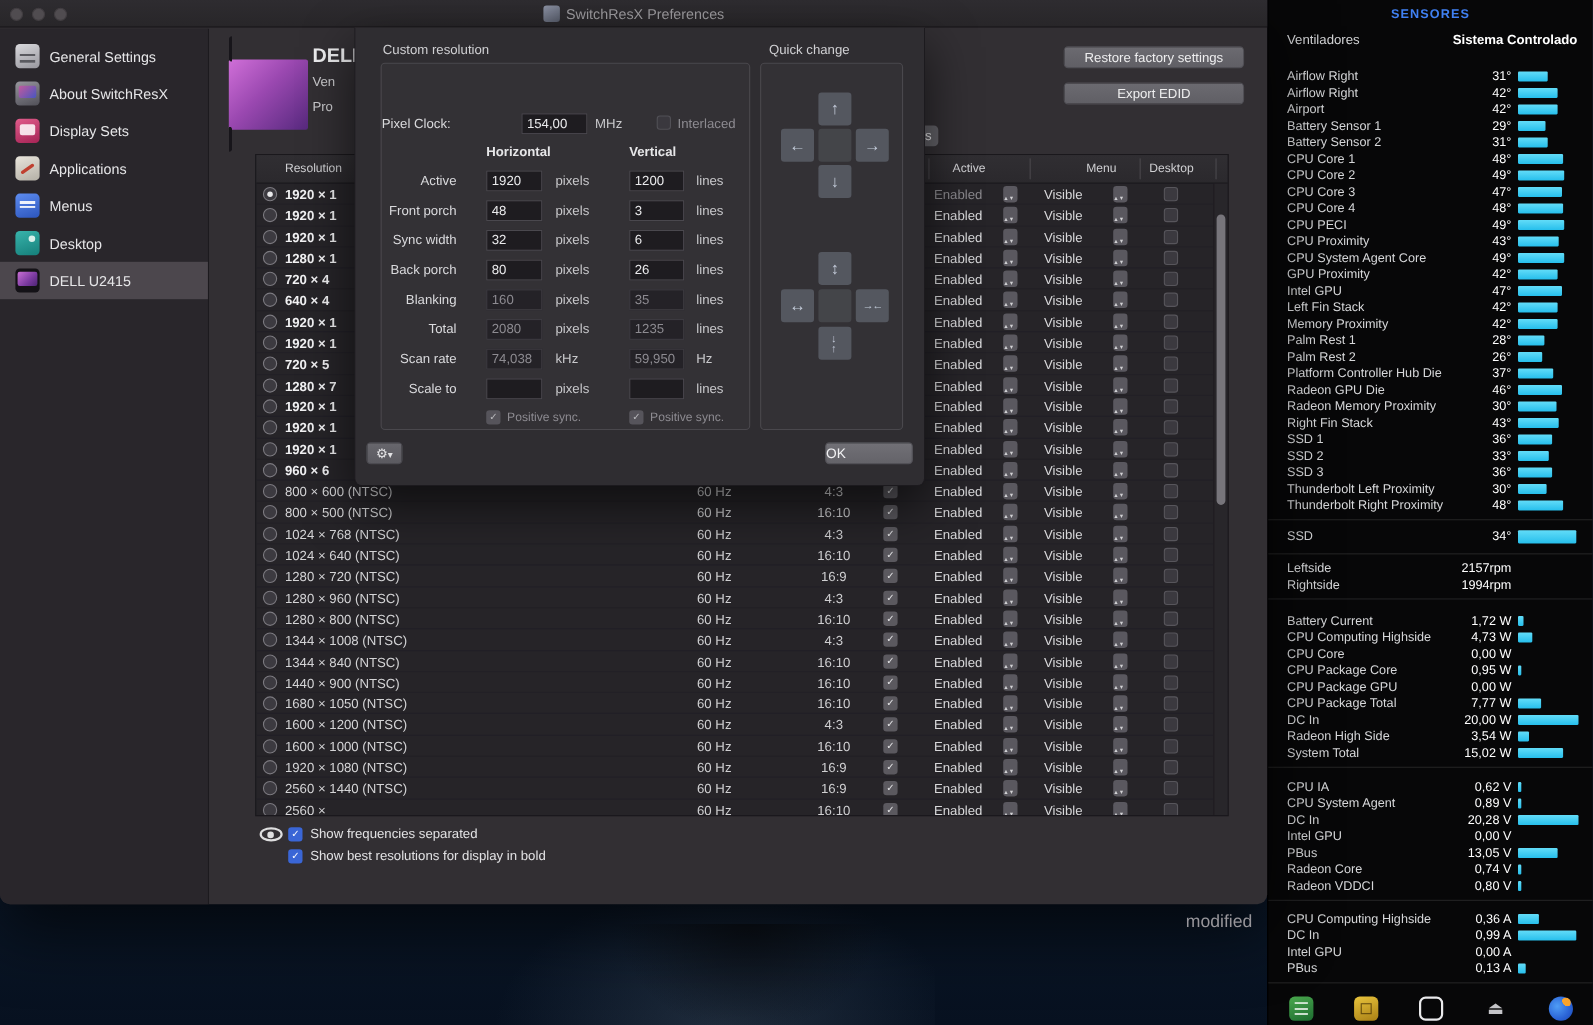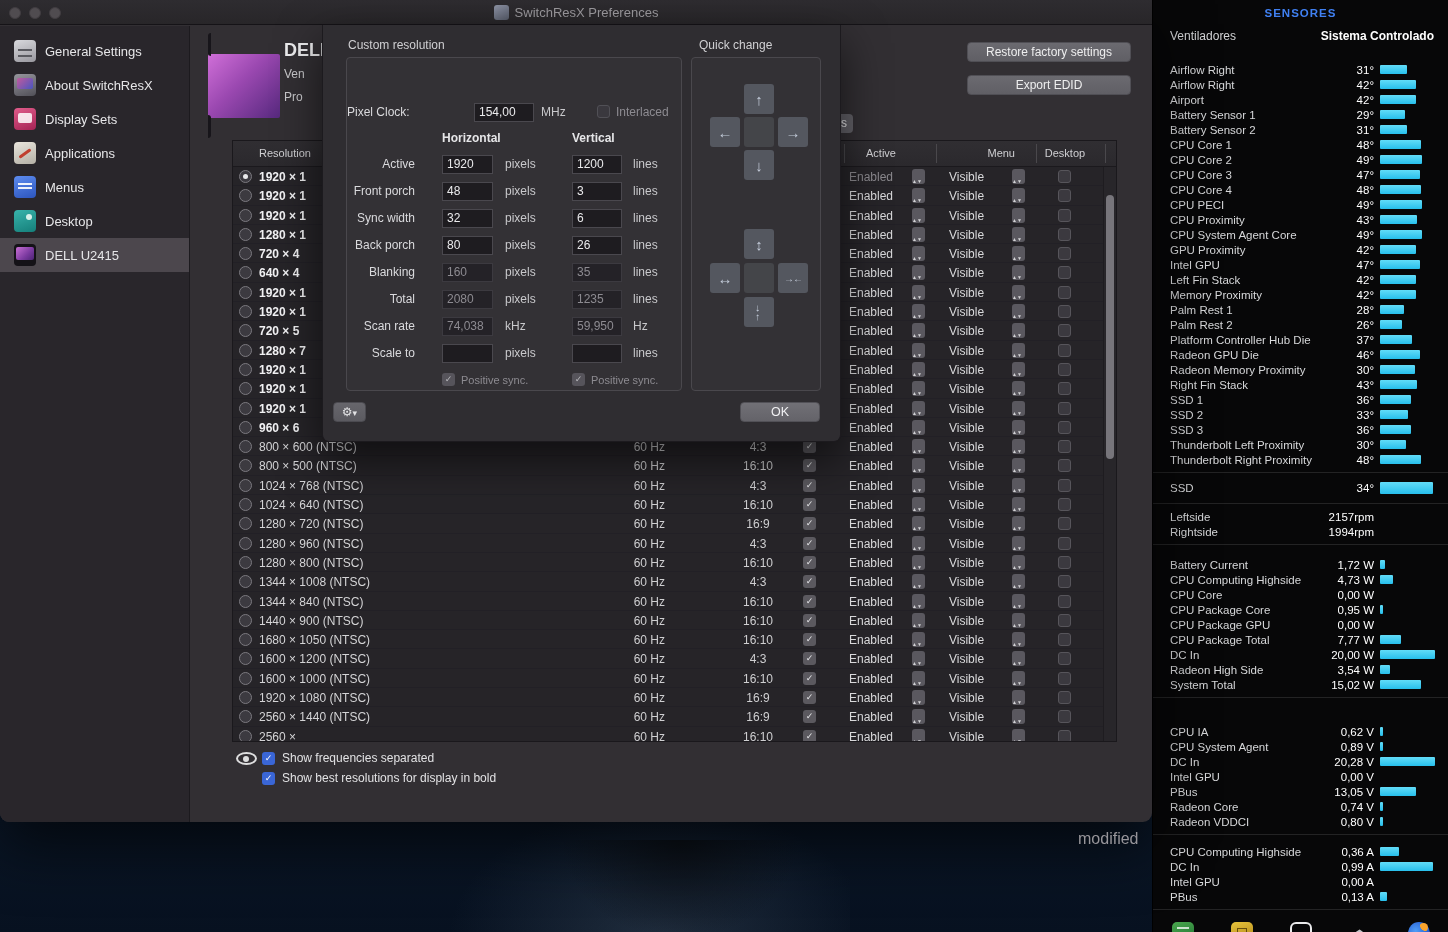--- a/index.html
+++ b/index.html
@@ -119,42 +119,42 @@
   .flabel{position:absolute;left:0;top:2px;width:68px;text-align:right;font-size:12px;color:#dadadd;white-space:nowrap}
   .fh{left:95px;width:51px}
   .fv{left:225px;width:50px}
   .fhu{left:158px}
   .fvu{left:286px}
   .psrow{position:absolute;left:0;top:314px;width:100%;height:16px;font-size:11px;color:#8d8b91}
   .ps1{left:95px;top:1px}.ps2{left:225px;top:1px}
   .psl1{position:absolute;left:114px;top:2px}.psl2{position:absolute;left:244px;top:2px}
 
   .gearbtn{position:absolute;left:10px;top:377px;width:33px;height:20px;background:linear-gradient(#67666c,#5b5a60);border:1px solid #4c4b51;border-radius:4px;color:#e2e2e4;font-size:12px;text-align:center;line-height:18px}
-  .okbtn{position:absolute;left:417px;top:377px;width:80px;height:20px;background:linear-gradient(#717076,#646369);border:1px solid #525157;border-radius:4px;color:#f1f1f3;font-size:12.5px;text-align:center;line-height:18px}
+  .okbtn{position:absolute;left:427px;top:377px;width:80px;height:20px;background:linear-gradient(#717076,#646369);border:1px solid #525157;border-radius:4px;color:#f1f1f3;font-size:12.5px;line-height:18px}
   .tile{position:absolute;width:30px;height:30px;background:#54575f;border-radius:3px;display:flex;align-items:center;justify-content:center;color:#c3cbd9;font-size:15px;font-weight:bold}
   .tile.blank{background:#444549}
   .tile .rot{transform:rotate(90deg);display:block}
   .tile .sm{font-size:10px;letter-spacing:-1px}
 
   
   .sensors{position:absolute;left:1152px;top:0;width:296px;height:932px;background:#070708;border-left:1px solid #000}
   .shdr{height:26px;display:flex;align-items:center;justify-content:center;font-size:11.5px;font-weight:bold;letter-spacing:1px;color:#4080f2}
   .ssub{height:20px;display:flex;align-items:center;padding:0 14px 0 17px;font-size:12px}
   .ssub .l{color:#d3d4d6}
   .ssub .r{margin-left:auto;color:#fff;font-weight:bold}
   .ssep{height:1px;background:#232324;margin:5px 0}
   .srow{display:flex;align-items:center;height:15px;padding:0 12px 0 17px;font-size:11.5px;color:#d7d8da}
   .srow .val{margin-left:auto;text-align:right;color:#fff;white-space:nowrap}
   .srow .track{width:56px;margin-left:6px;height:10px;display:flex;align-items:center;flex:0 0 auto}
   .srow .bar{height:9px;border-radius:1px;background:linear-gradient(180deg,#62dcf8,#27bfec)}
   .temps{margin-top:16px}
   .ssdsec .srow{height:20px}
   .ssdsec .bar{height:12px}
   .power{margin-top:12px}
-  .voltage{margin-top:26px}
+  .voltage{margin-top:10px}
   .current{margin-top:9px}
   .sicons{display:flex;justify-content:space-around;align-items:center;height:36px;margin-top:1px}
   .sicn{width:22px;height:22px;position:relative}
   .icn-green{background:linear-gradient(160deg,#4aa84e,#1d6c30);border-radius:5px}
   .icn-green::after{content:"";position:absolute;inset:5px;background:repeating-linear-gradient(0deg,rgba(255,255,255,.75) 0 2px,transparent 2px 5px)}
   .icn-yellow{background:linear-gradient(160deg,#e9c43c,#a87f15);border-radius:5px}
   .icn-yellow::after{content:"";position:absolute;inset:6px;border:1px solid rgba(60,40,0,.7)}
   .icn-outline{border:2px solid #e9e9eb;border-radius:6px}
   .icn-gray{display:flex;align-items:center;justify-content:center;color:#c4c4c8;font-size:16px}
   .icn-globe{border-radius:50%;background:radial-gradient(circle at 35% 40%,#4f9df6 0%,#2a63d6 60%,#1a47ad 100%)}

